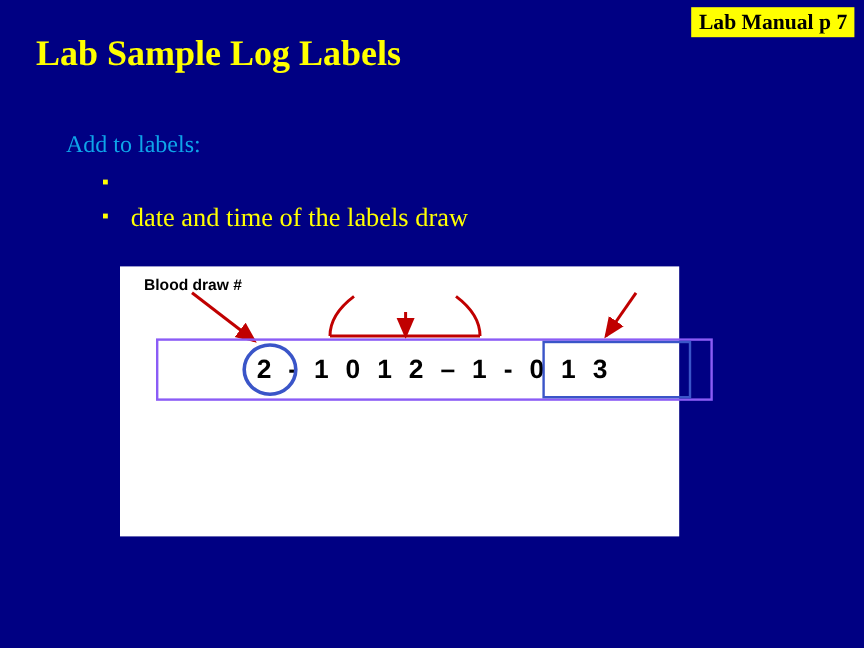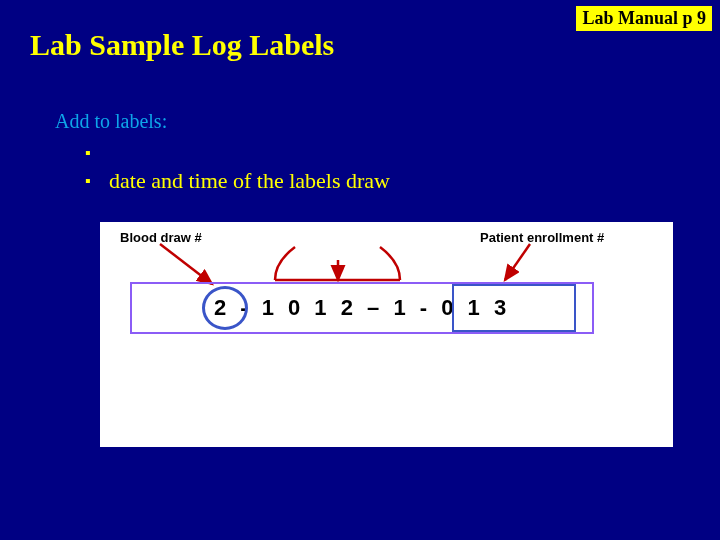--- a/index.html
+++ b/index.html
@@ -56,21 +56,21 @@
     font-size: 16px;
     line-height: 26px;
   }
   .btext {
     font-family: "Times New Roman", Times, serif;
   }
   .labelimg {
     position: absolute;
     top: 222px;
     left: 100px;
-    width: 573px;
+    width: 466px;
     height: 225px;
     background: #ffffff;
   }
   .labelimg .caption {
     position: absolute;
     font-family: Arial, Helvetica, sans-serif;
     font-weight: bold;
     color: #000;
     font-size: 13px;
   }
@@ -135,39 +135,38 @@
     top: 0;
     left: 0;
     width: 520px;
     height: 225px;
     pointer-events: none;
   }
 </style>
 </head>
 <body>
 
-<div class="badge">Lab Manual p 9</div>
+<div class="badge">Lab Manual p 7</div>
 
 <div class="title">Lab Sample Log Labels</div>
 
 <div class="subhead">Add to labels:</div>
 
 <div class="bullets">
   <div class="bline">
     <span class="bsym">▪</span>
   </div>
   <div class="bline">
     <span class="bsym">▪</span>
     <span class="btext">date and time of the labels draw</span>
   </div>
 </div>
 
 <div class="labelimg">
   <div class="caption cap-blood">Blood draw #</div>
-  <div class="caption cap-enrol">Patient enrollment #</div>
 
   <svg class="arrows">
     <defs>
       <marker id="ah" markerWidth="8" markerHeight="8" refX="6" refY="3" orient="auto">
         <path d="M0,0 L7,3 L0,6 Z" fill="#c00000"></path>
       </marker>
     </defs>
     <line x1="60" y1="22" x2="112" y2="62" stroke="#c00000" stroke-width="2.5" marker-end="url(#ah)"></line>
     <path d="M 195 25 Q 175 40 175 58" fill="none" stroke="#c00000" stroke-width="2.5"></path>
     <path d="M 175 58 L 300 58" fill="none" stroke="#c00000" stroke-width="2.5"></path>

